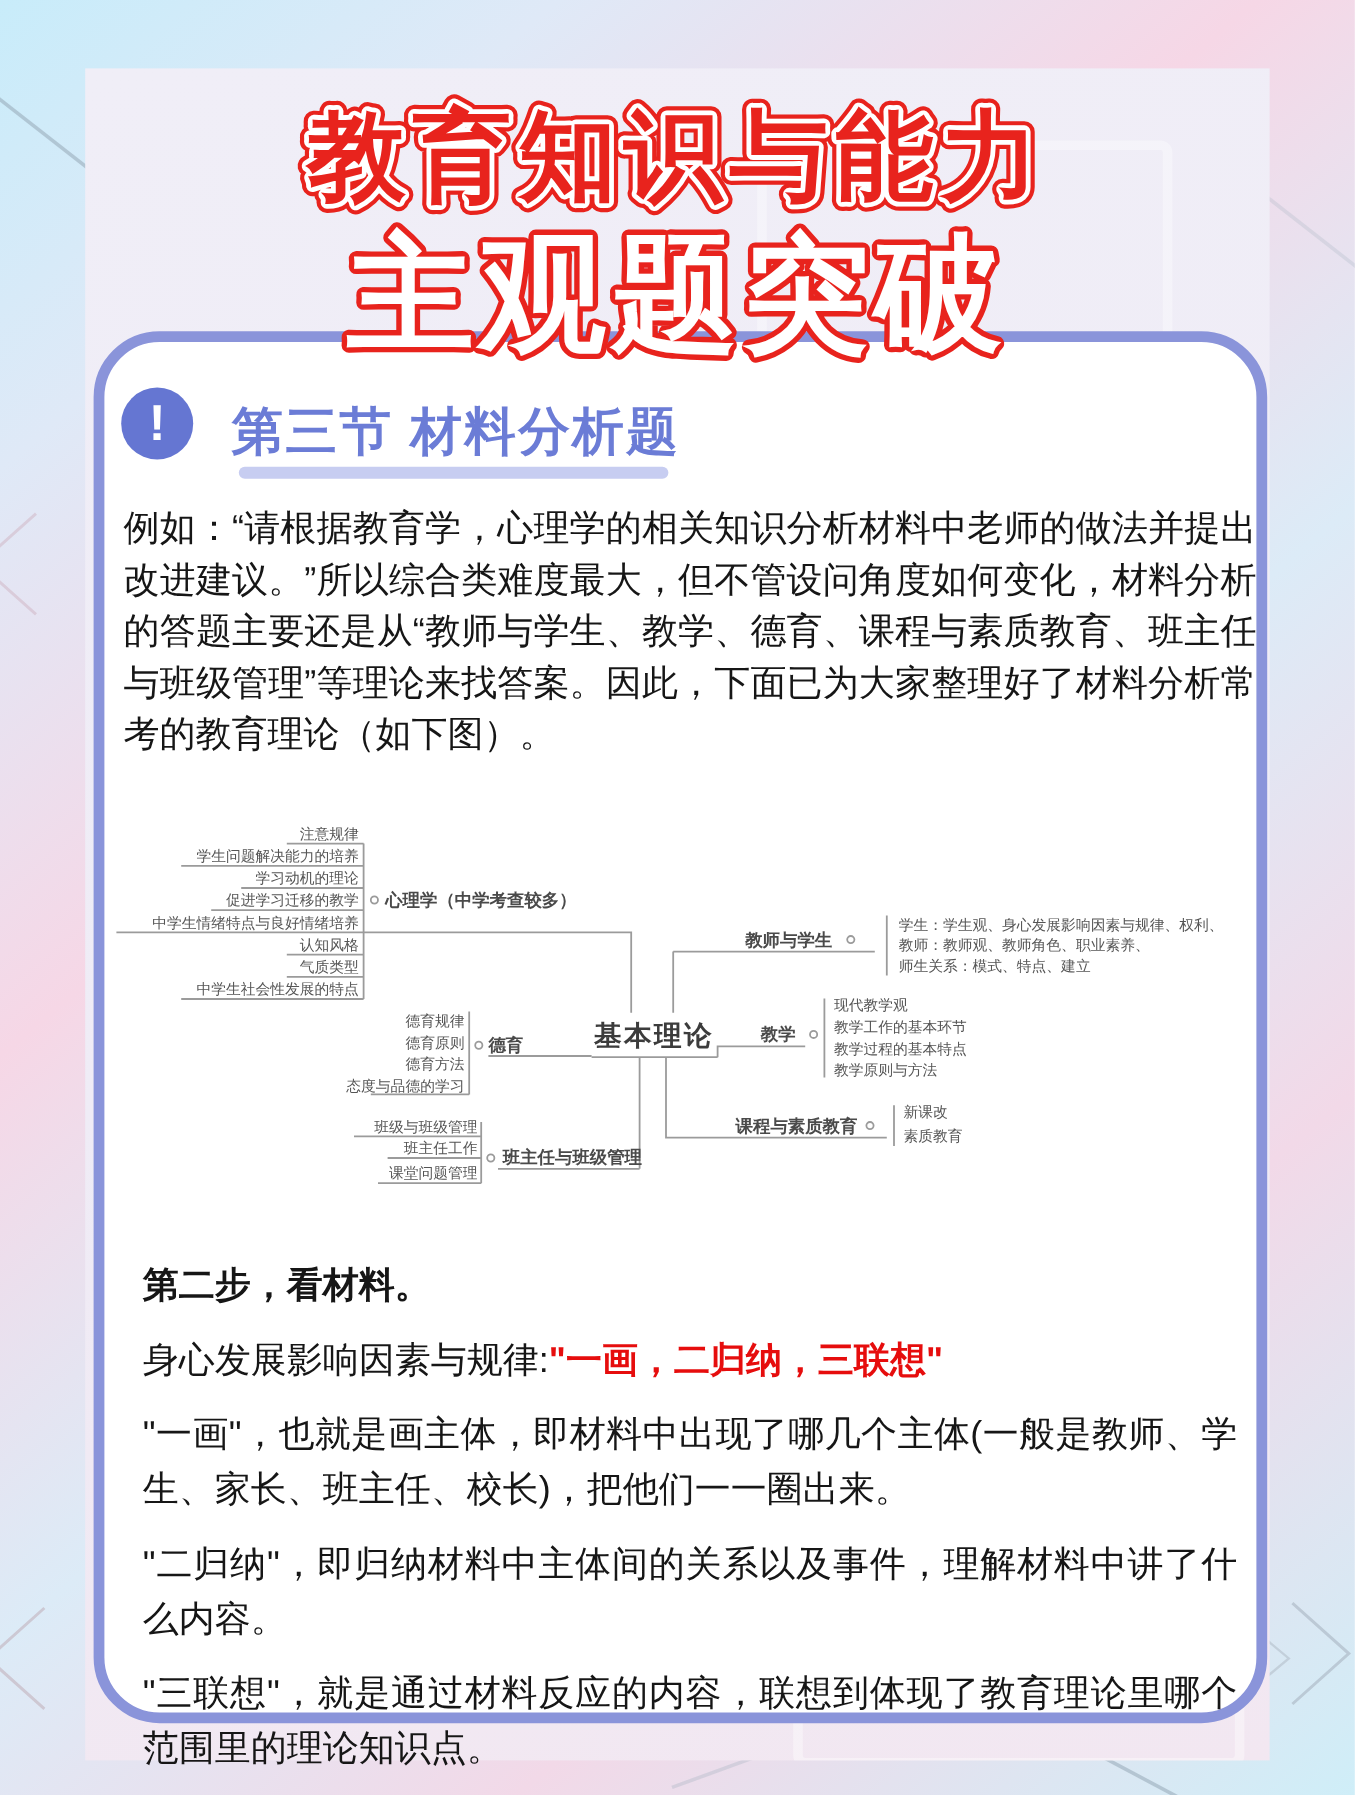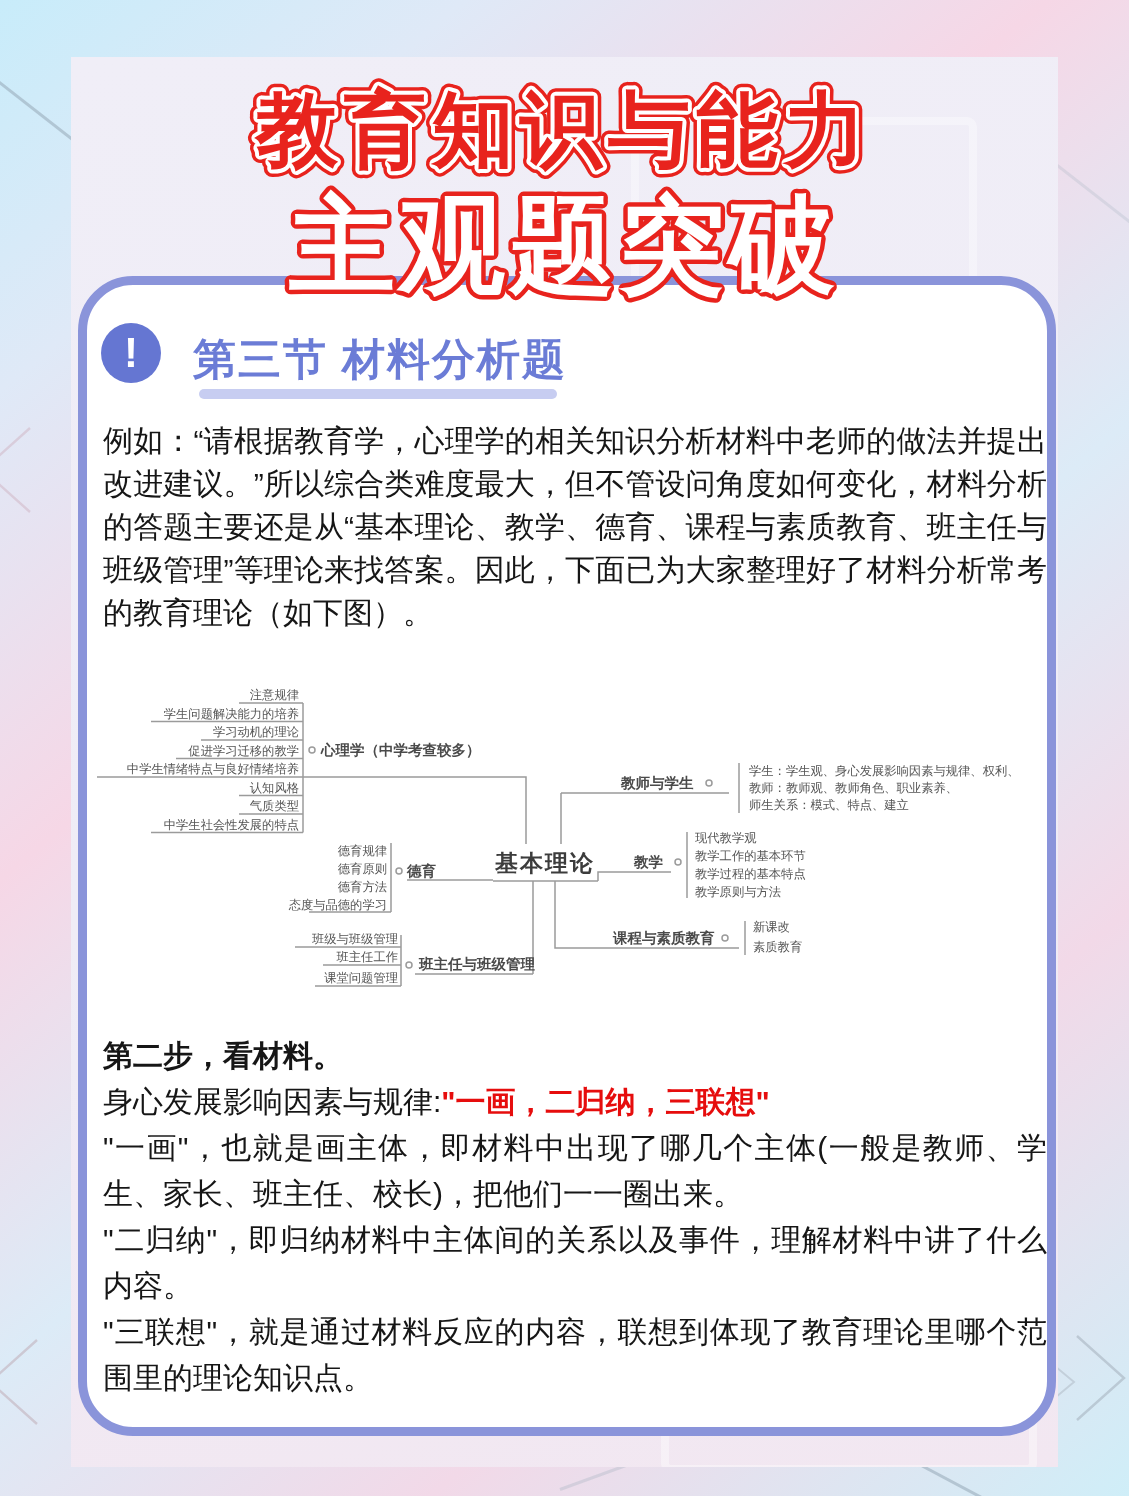--- a/index.html
+++ b/index.html
@@ -39,21 +39,21 @@
   .sec-underline{
     position:absolute;left:112px;top:104px;width:358px;height:10px;
     background:#c7cdf1;border-radius:5px;
   }
   .para{
     position:absolute;left:16px;width:944px;font-size:30px;color:#161616;
     font-weight:500;text-align:justify;margin:0;
   }
   .para1{top:134px;line-height:43px;}
   .step2{top:748px;line-height:46px;}
-  .step2 p{margin:0;}
+  .step2 p{margin:16px;}
   .bold{font-weight:700;}
   .red{color:#e60d0d;font-weight:700;}
   
   .mindmap{position:absolute;left:6px;top:396px;}
   .mm-center{font-size:23px;font-weight:700;fill:#3c3c3c;letter-spacing:2px;}
   .mm-branch{font-size:14.5px;fill:#4a4a4a;font-weight:600;}
   .mm-leaf{font-size:12.3px;fill:#555555;}
 </style>
 </head>
 <body>
@@ -94,21 +94,21 @@
 </svg>
 
 <div class="card">
 
   <div class="excl">
       <span>!</span>
     </div>
   <div class="sec-title">第三节 材料分析题</div>
   <div class="sec-underline"></div>
 
-  <p class="para para1">例如：“请根据教育学，心理学的相关知识分析材料中老师的做法并提出改进建议。”所以综合类难度最大，但不管设问角度如何变化，材料分析的答题主要还是从“基本理论、教学、德育、课程与素质教育、班主任与班级管理”等理论来找答案。因此，下面已为大家整理好了材料分析常考的教育理论（如下图）。</p>
+  <p class="para para1">例如：“请根据教育学，心理学的相关知识分析材料中老师的做法并提出改进建议。”所以综合类难度最大，但不管设问角度如何变化，材料分析的答题主要还是从“教师与学生、教学、德育、课程与素质教育、班主任与班级管理”等理论来找答案。因此，下面已为大家整理好了材料分析常考的教育理论（如下图）。</p>
 
   <svg class="mindmap" width="944" height="332" viewBox="0 0 944 332">
     <g stroke="#9b9b9b" stroke-width="1.5" fill="none">
 
       <path d="M146,22 H210 M58,40.5 H210 M108,59 H210 M83,77.5 H210 M146,114.5 H210 M146,133 H210 M58,151.5 H210"></path>
       <path d="M210,22 V151.5"></path>
       <path d="M4,96 H433 V163"></path>
       <circle cx="219" cy="69" r="3"></circle>
 
       <path d="M468,112 H636 M468,112 V163"></path>

